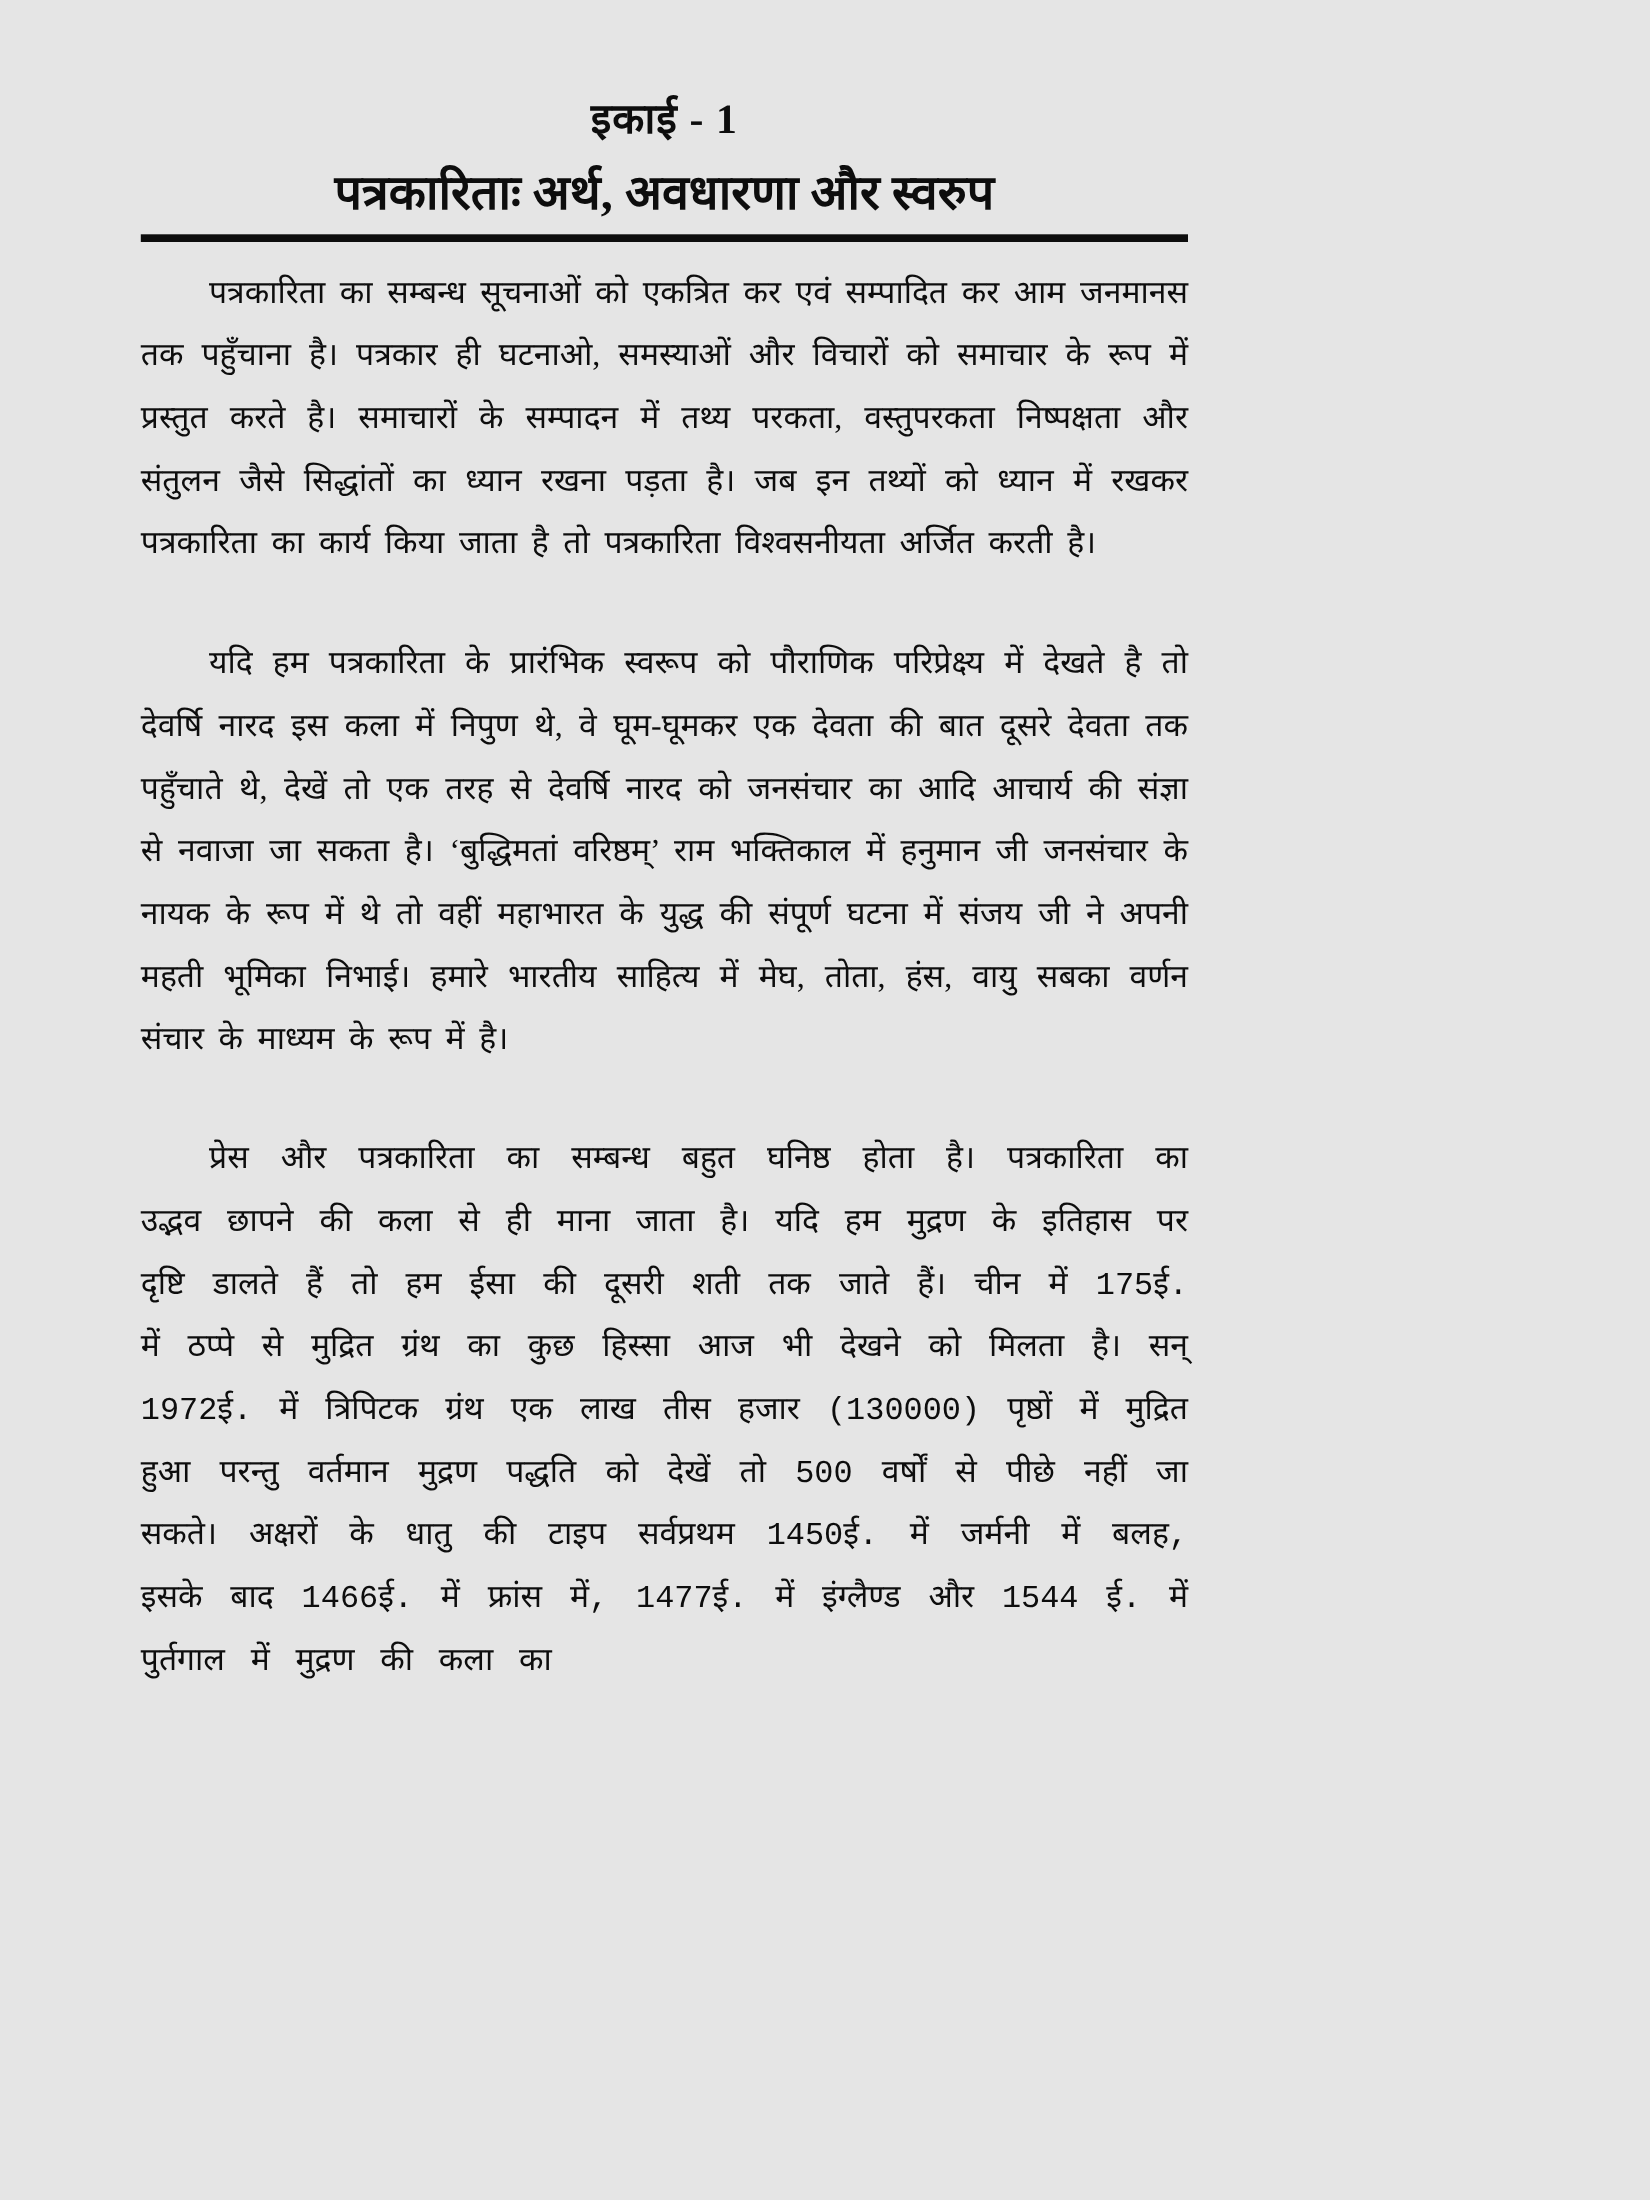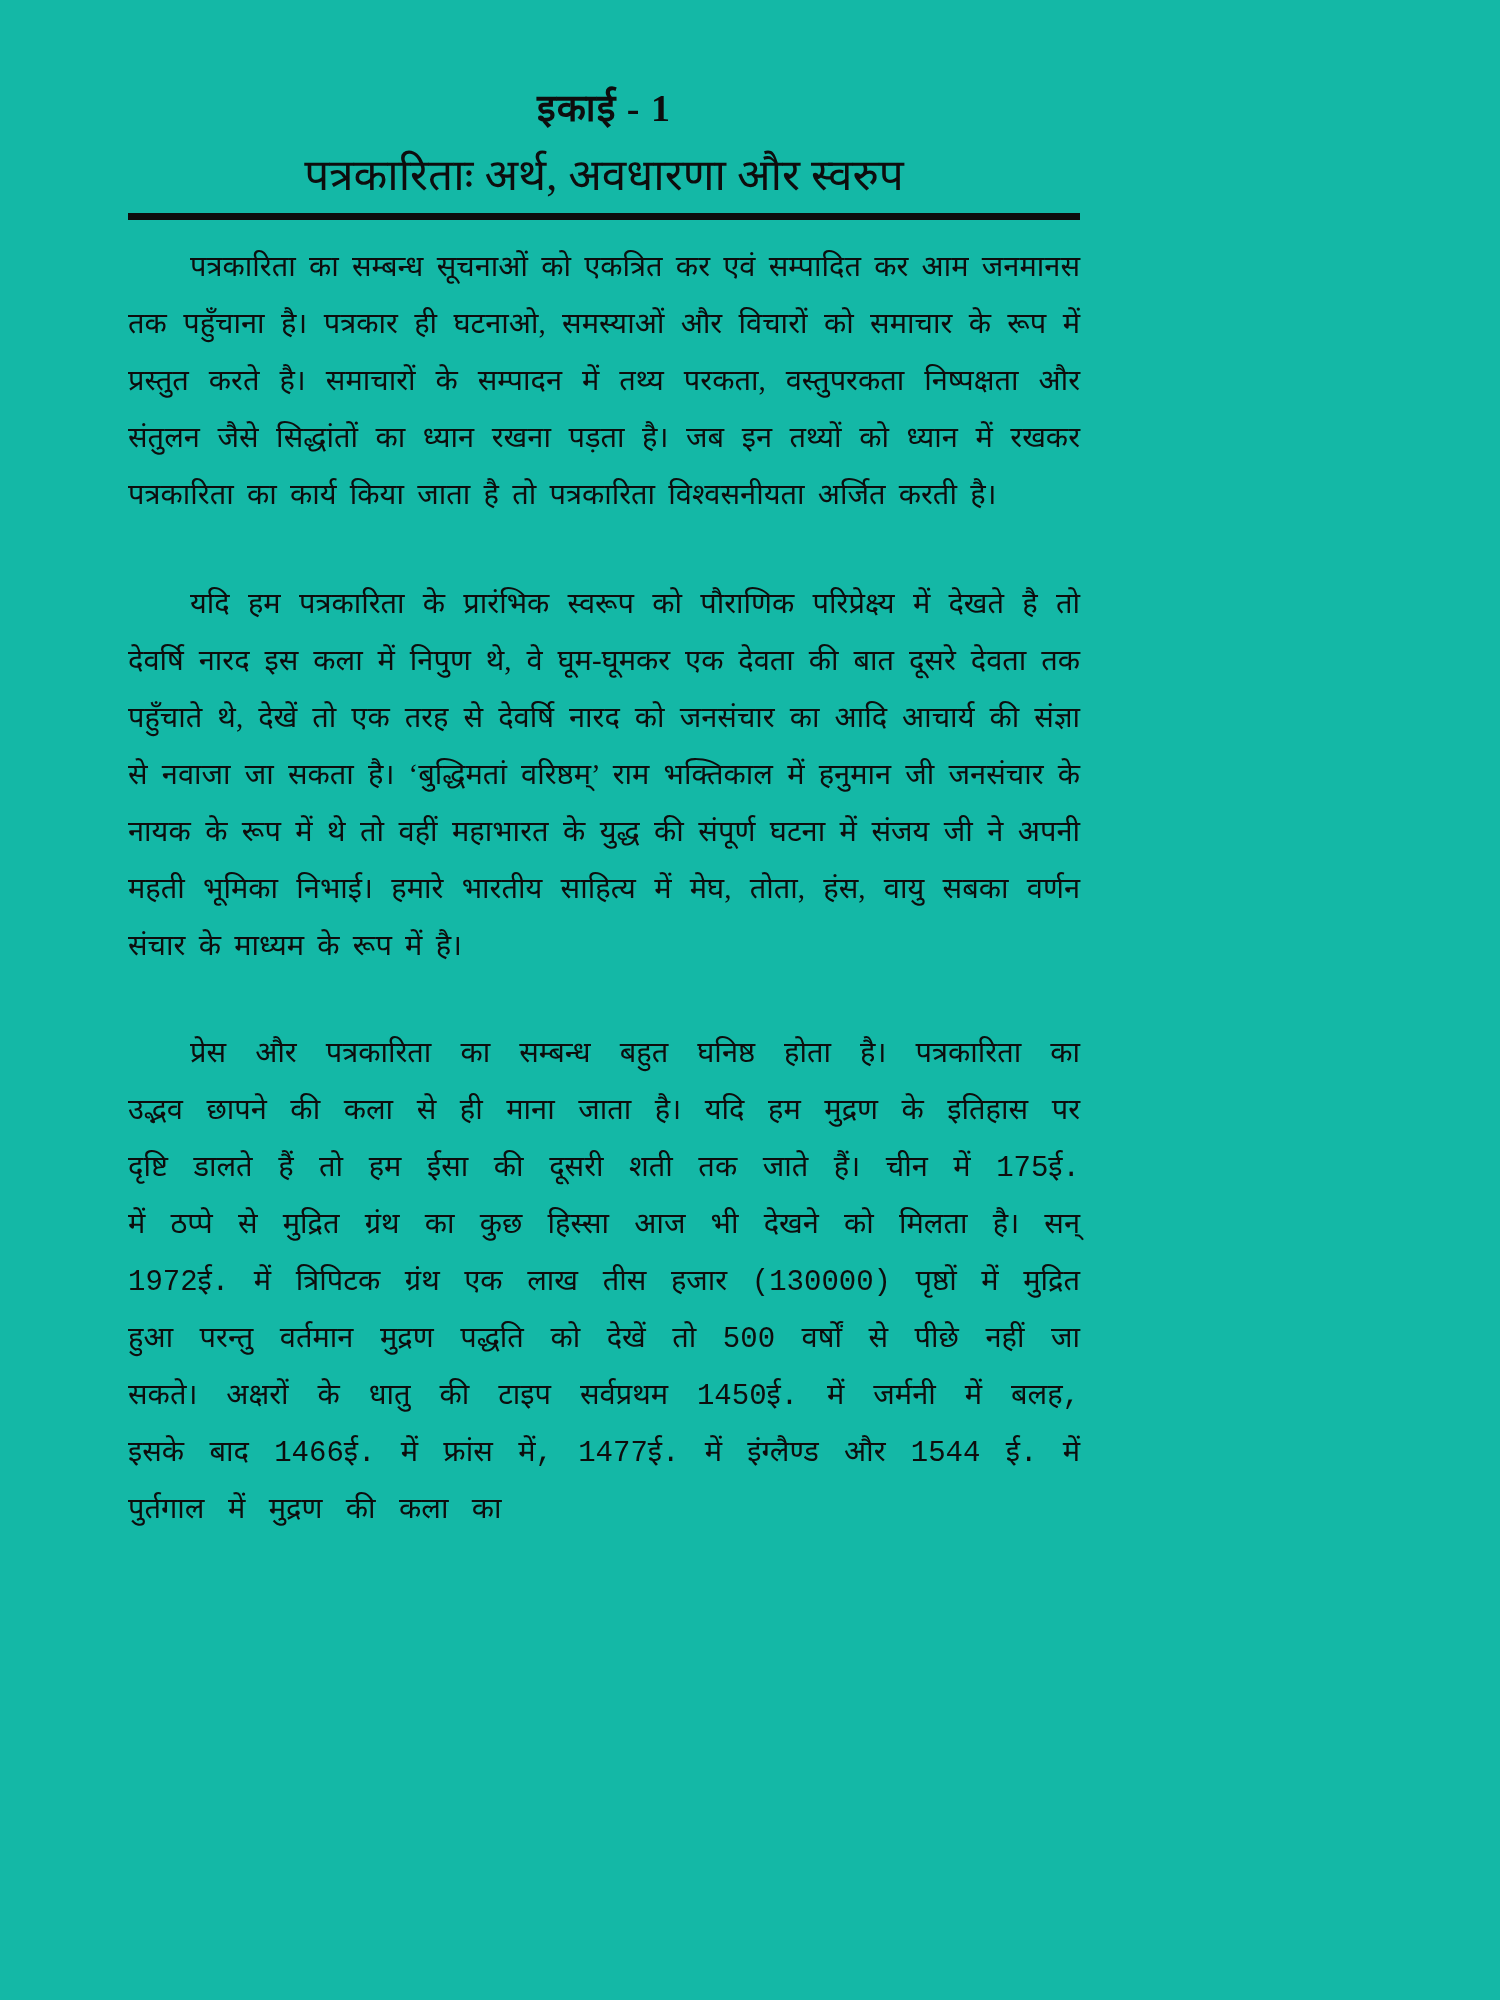--- a/index.html
+++ b/index.html
@@ -6,41 +6,41 @@
     margin: 0;
     padding: 0;
     background: #ffffff;
     font-family: "Liberation Serif", "DejaVu Serif", serif;
     color: #0d0d0d;
   }
   .page {
     position: relative;
     width: 1500px;
     height: 2000px;
-    background: #14b8a6;
+    background: #e5e5e5;
     box-sizing: border-box;
     overflow: hidden;
   }
   .content {
     position: absolute;
     left: 128px;
     top: 80px;
     width: 952px;
   }
   .unit-label {
     text-align: center;
     font-size: 38px;
     font-weight: bold;
     letter-spacing: 1px;
     margin: 0 0 18px 0;
   }
   .main-heading {
     text-align: center;
     font-size: 44px;
-    font-weight: normal;
+    font-weight: bold;
     margin: 0 0 10px 0;
     line-height: 1.2;
   }
   .heading-rule {
     width: 100%;
     height: 7px;
     background: #0d0d0d;
     margin: 4px 0 18px 0;
   }
   .body-text p {

